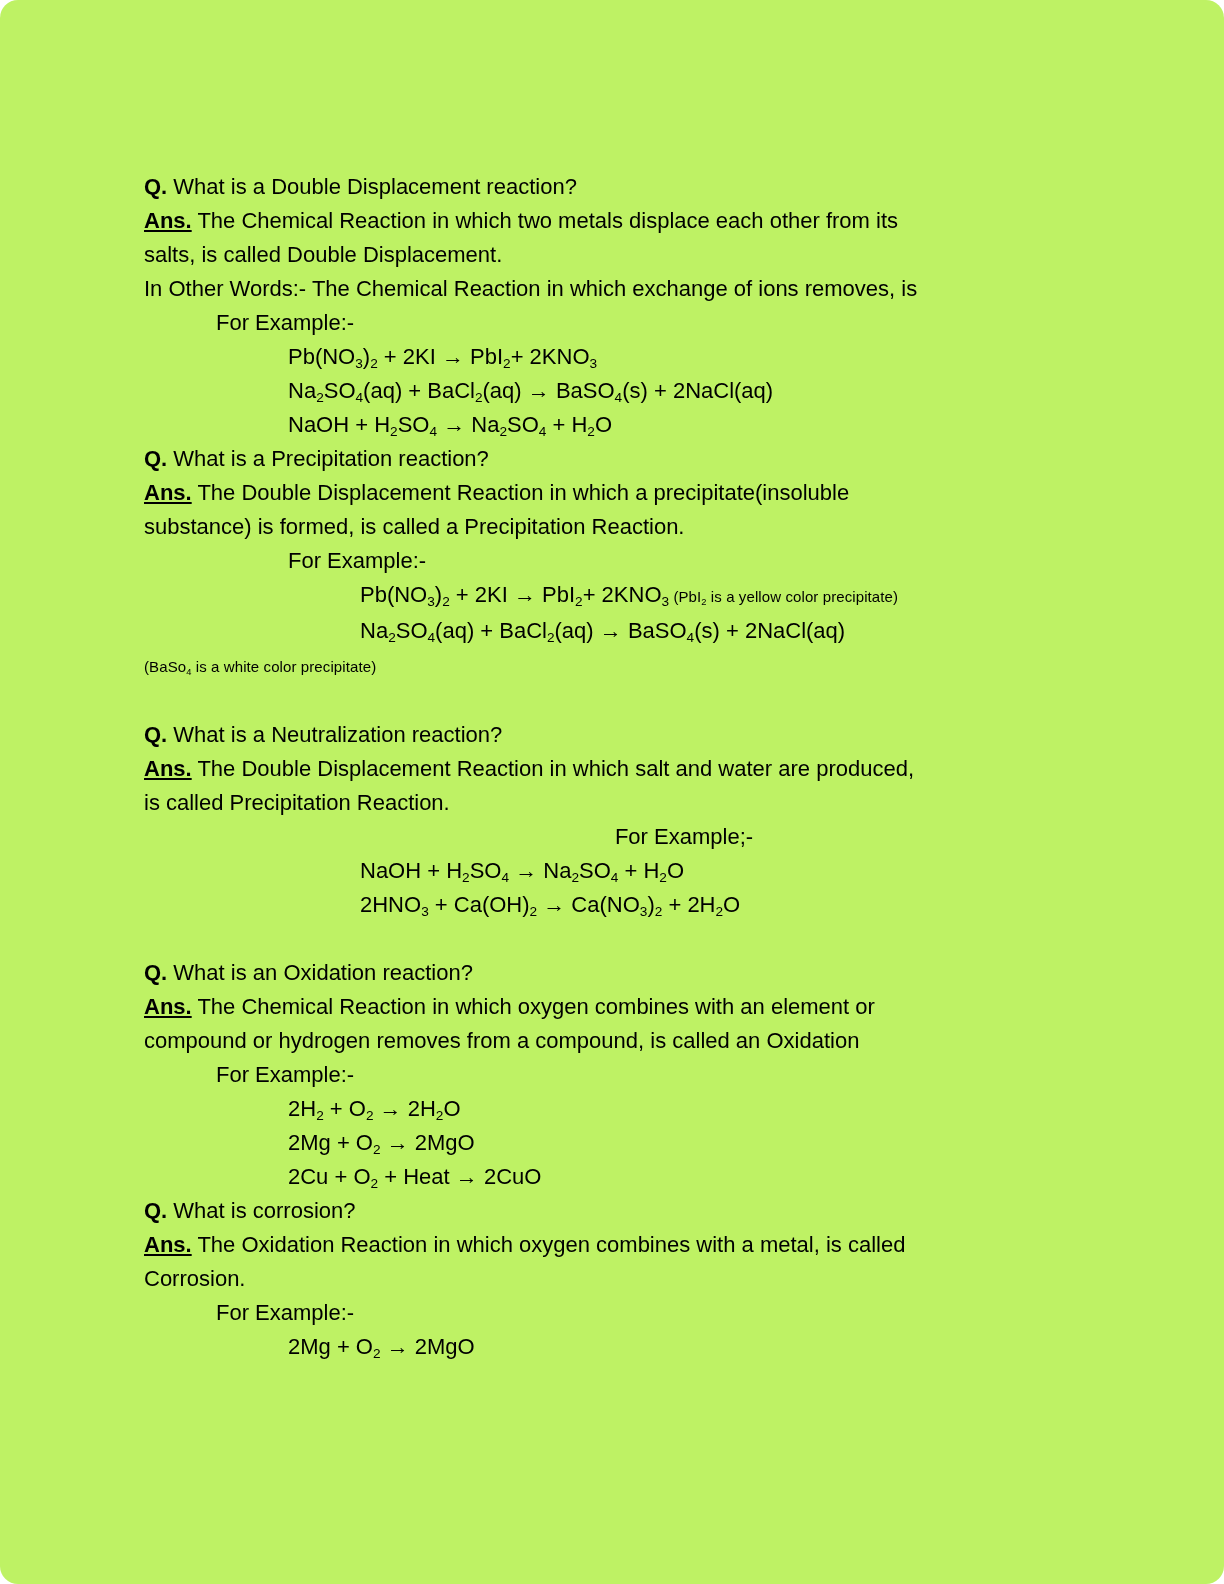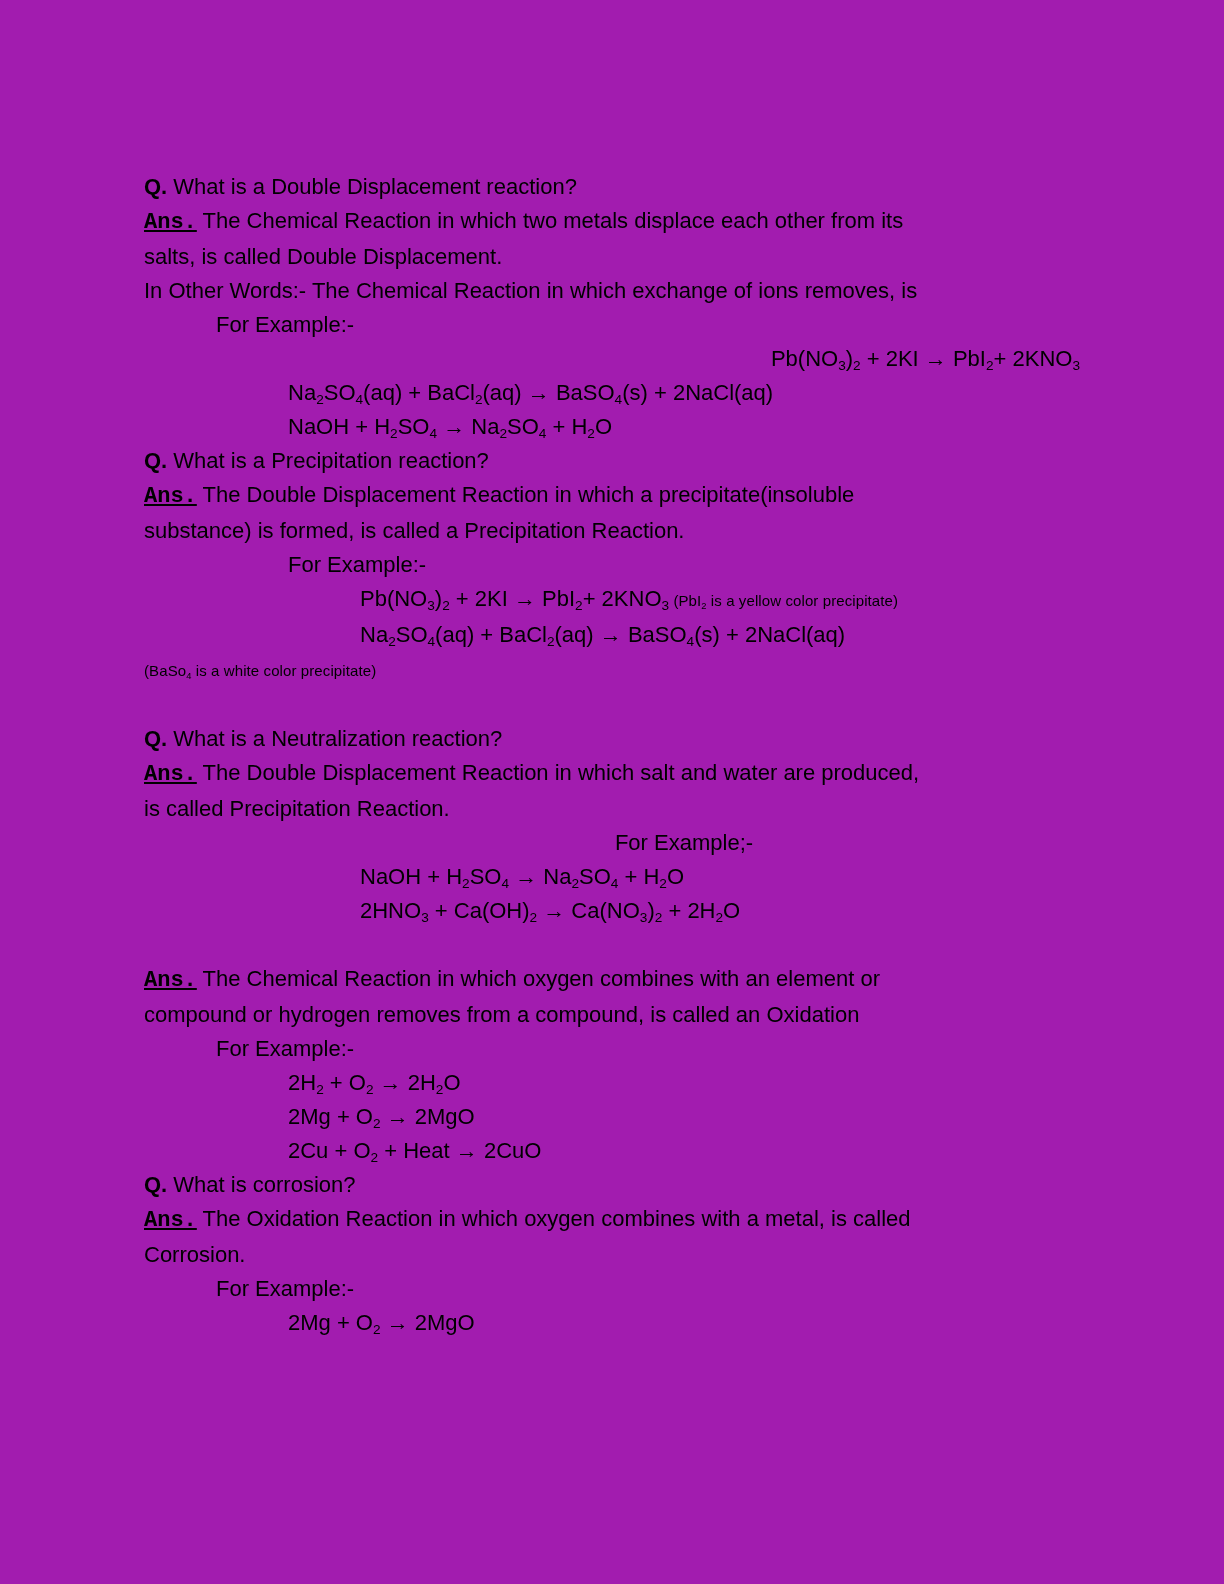--- a/index.html
+++ b/index.html
@@ -20,59 +20,60 @@
     padding: 170px 144px 40px 144px;
     font-size: 22px;
     line-height: 34px;
     color: #000000;
   }
   .line {
     white-space: pre-wrap;
     min-height: 34px;
   }
   .seg-bold { font-weight: bold; }
-  .seg-underline { text-decoration: underline; font-family: Liberation Mono, monospace; }
+  .seg-underline { text-decoration: underline; }
   .seg-small {
     font-size: 15px;
     font-weight: normal;
     letter-spacing: 0.1px;
   }
   sub {
     font-size: 0.62em;
     vertical-align: -0.32em;
     line-height: 0;
   }
 </style>
 </head>
 <body>
 
-<div class="page" style="background: #a21caf; color: rgb(0, 0, 0);">
+<div class="page" style="background: #bef264; color: rgb(0, 0, 0); border-radius: 18px;">
     <div class="line"><span class="seg-bold">Q.</span><span class=""> What is a Double Displacement reaction?</span></div>
     <div class="line"><span class="seg-bold seg-underline">Ans.</span><span class=""> The Chemical Reaction in which two metals displace each other from its</span></div>
     <div class="line"><span class="">salts, is called Double Displacement.</span></div>
     <div class="line"><span class="">In Other Words:- The Chemical Reaction in which exchange of ions removes, is</span></div>
     <div class="line" style="margin-left: 72px;"><span class="">For Example:-</span></div>
-    <div class="line" style="margin-left: 144px; text-align: right;"><span class="">Pb(NO<sub>3</sub>)<sub>2</sub> + 2KI → PbI<sub>2</sub>+ 2KNO<sub>3</sub></span></div>
+    <div class="line" style="margin-left: 144px;"><span class="">Pb(NO<sub>3</sub>)<sub>2</sub> + 2KI → PbI<sub>2</sub>+ 2KNO<sub>3</sub></span></div>
     <div class="line" style="margin-left: 144px;"><span class="">Na<sub>2</sub>SO<sub>4</sub>(aq) + BaCl<sub>2</sub>(aq) → BaSO<sub>4</sub>(s) + 2NaCl(aq)</span></div>
     <div class="line" style="margin-left: 144px;"><span class="">NaOH + H<sub>2</sub>SO<sub>4</sub> → Na<sub>2</sub>SO<sub>4</sub> + H<sub>2</sub>O</span></div>
     <div class="line"><span class="seg-bold">Q.</span><span class=""> What is a Precipitation reaction?</span></div>
     <div class="line"><span class="seg-bold seg-underline">Ans.</span><span class=""> The Double Displacement Reaction in which a precipitate(insoluble</span></div>
     <div class="line"><span class="">substance) is formed, is called a Precipitation Reaction.</span></div>
     <div class="line" style="margin-left: 144px;"><span class="">For Example:-</span></div>
     <div class="line" style="margin-left: 216px;"><span class="">Pb(NO<sub>3</sub>)<sub>2</sub> + 2KI → PbI<sub>2</sub>+ 2KNO<sub>3</sub></span><span class="seg-small"> (PbI<sub>2</sub> is a yellow color precipitate)</span></div>
     <div class="line" style="margin-left: 216px;"><span class="">Na<sub>2</sub>SO<sub>4</sub>(aq) + BaCl<sub>2</sub>(aq) → BaSO<sub>4</sub>(s) + 2NaCl(aq)</span></div>
     <div class="line" style="text-align: left;"><span class="seg-small">(BaSo<sub>4</sub> is a white color precipitate)</span></div>
     <div class="line">&nbsp;</div>
     <div class="line"><span class="seg-bold">Q.</span><span class=""> What is a Neutralization reaction?</span></div>
     <div class="line"><span class="seg-bold seg-underline">Ans.</span><span class=""> The Double Displacement Reaction in which salt and water are produced,</span></div>
     <div class="line"><span class="">is called Precipitation Reaction.</span></div>
     <div class="line" style="margin-left: 144px; text-align: center;"><span class="">For Example;-</span></div>
     <div class="line" style="margin-left: 216px;"><span class="">NaOH + H<sub>2</sub>SO<sub>4</sub> → Na<sub>2</sub>SO<sub>4</sub> + H<sub>2</sub>O</span></div>
     <div class="line" style="margin-left: 216px;"><span class="">2HNO<sub>3</sub> + Ca(OH)<sub>2</sub> → Ca(NO<sub>3</sub>)<sub>2</sub> + 2H<sub>2</sub>O</span></div>
     <div class="line">&nbsp;</div>
+    <div class="line"><span class="seg-bold">Q.</span><span class=""> What is an Oxidation reaction?</span></div>
     <div class="line"><span class="seg-bold seg-underline">Ans.</span><span class=""> The Chemical Reaction in which oxygen combines with an element or</span></div>
     <div class="line"><span class="">compound or hydrogen removes from a compound, is called an Oxidation</span></div>
     <div class="line" style="margin-left: 72px;"><span class="">For Example:-</span></div>
     <div class="line" style="margin-left: 144px;"><span class="">2H<sub>2</sub> + O<sub>2</sub> → 2H<sub>2</sub>O</span></div>
     <div class="line" style="margin-left: 144px;"><span class="">2Mg + O<sub>2</sub> → 2MgO</span></div>
     <div class="line" style="margin-left: 144px;"><span class="">2Cu + O<sub>2</sub> + Heat → 2CuO</span></div>
     <div class="line"><span class="seg-bold">Q.</span><span class=""> What is corrosion?</span></div>
     <div class="line"><span class="seg-bold seg-underline">Ans.</span><span class=""> The Oxidation Reaction in which oxygen combines with a metal, is called</span></div>
     <div class="line"><span class="">Corrosion.</span></div>
     <div class="line" style="margin-left: 72px;"><span class="">For Example:-</span></div>

